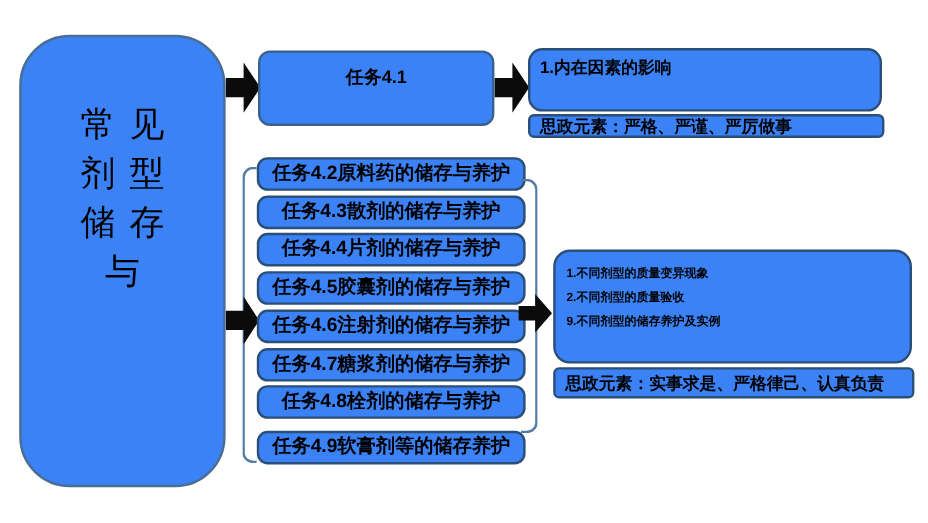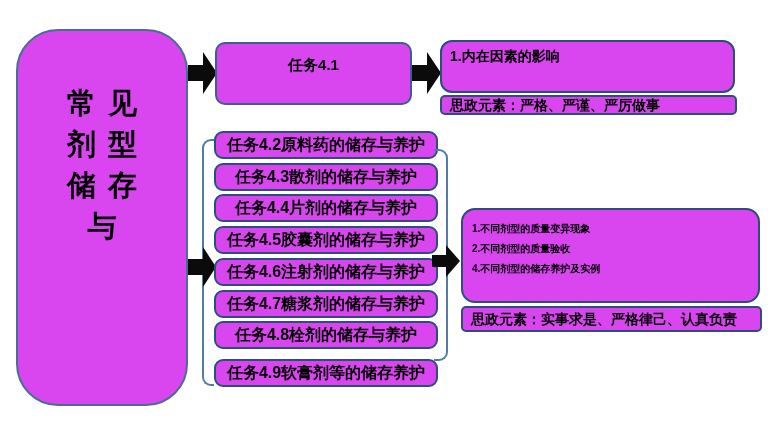--- a/index.html
+++ b/index.html
@@ -6,31 +6,31 @@
   html, body { background: #ffffff; }
   body { font-family: "Liberation Sans", sans-serif; }
   .canvas {
     position: relative;
     width: 773px;
     height: 436px;
     background: #ffffff;
     overflow: hidden;
     color: #000;
   }
-  .box { position: absolute; background: #d946ef; }
+  .box { position: absolute; background: #3b82f6; }
 
   
   .root-box {
     left: 16px; top: 29px; width: 172px; height: 377px;
     border: 2.5px solid var(--c-root_border, #4a6d94);
     border-radius: 42px;
     padding-top: 52px;
     text-align: center;
     font-family: "DejaVu Serif", serif;
-    font-weight: 700;
+    font-weight: 400;
     font-size: 29px;
     line-height: 41px;
   }
   .root-line { letter-spacing: 12px; padding-left: 12px; white-space: nowrap; }
 
   
   .top41-box {
     left: 215px; top: 42px; width: 197px; height: 63px;
     border: 2.5px solid var(--c-top_border, #3a618d);
     border-radius: 10px;
@@ -150,18 +150,18 @@
 
   <div class="bracket bracket-right"></div>
 
   <svg class="arrow" style="left:432px; top:245px;" width="29" height="32">
     <polygon points="0,10 14,10 14,0 28,16 14,32 14,22 0,22" fill="#0b0b0c"></polygon>
   </svg>
 
   <div class="box outcomes-box">
     <div>1.不同剂型的质量变异现象</div>
     <div>2.不同剂型的质量验收</div>
-    <div>4.不同剂型的储存养护及实例</div>
+    <div>9.不同剂型的储存养护及实例</div>
   </div>
 
   <div class="box sz-box sz2-box">思政元素：实事求是、严格律己、认真负责</div>
 
 </div>
 
 </body></html>

